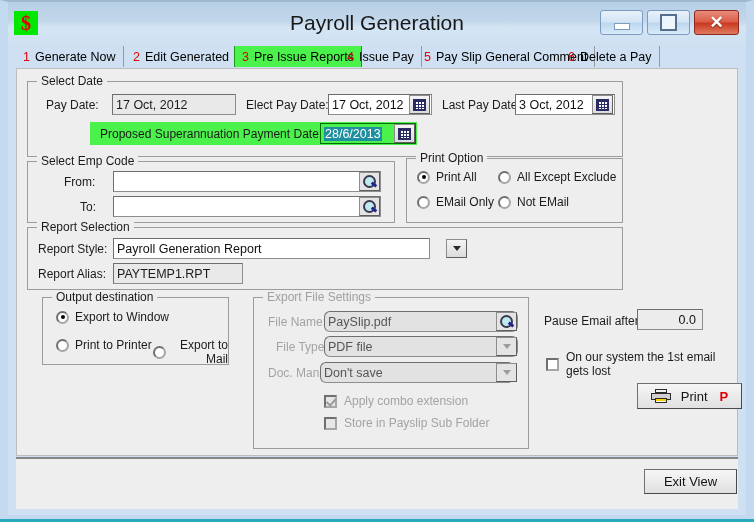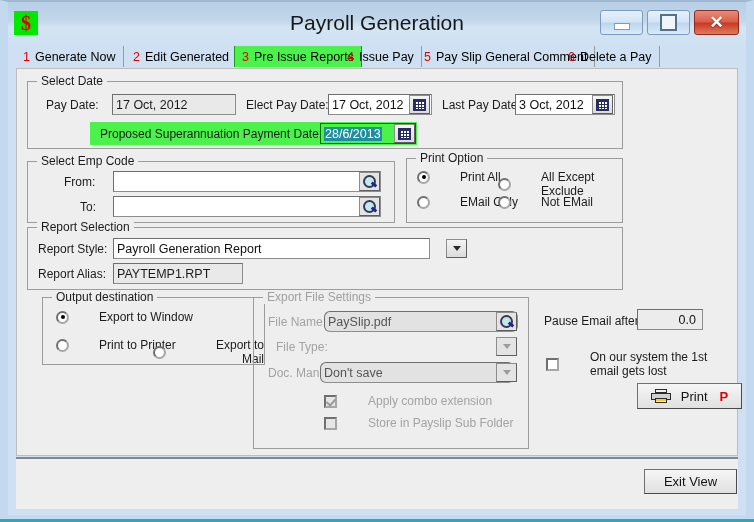--- a/index.html
+++ b/index.html
@@ -195,21 +195,21 @@
     transform: rotate(40deg);
   }
   .arrow-dn {
     width: 0; height: 0;
     border-left: 4px solid transparent;
     border-right: 4px solid transparent;
     border-top: 5px solid #2a2a2a;
   }
   .arrow-dn.dim { border-top-color: #9c9c9c; }
   
-  .radio-row { position: absolute; display: flex; align-items: center; font-size: 12px; color: #1b1b1b; gap: 24px; }
+  .radio-row { position: absolute; display: flex; align-items: center; font-size: 12px; color: #1b1b1b; }
   .radio {
     width: 13px; height: 13px; border-radius: 50%;
     background: #fff;
     border: 2px solid #a6a6a6;
     border-top-color: #6f6f6f; border-left-color: #6f6f6f;
     box-sizing: border-box;
     margin-right: 6px;
     position: relative; flex: none;
   }
   .radio.on::after {
@@ -298,21 +298,21 @@
       <span>Pay Slip General Comment</span>
     </div>
     <div class="tab" style="left:545px;">
       <span class="num">6</span>
       <span>Delete a Pay</span>
     </div>
   </div>
 
   <div class="panel">
 
-    <div class="group" style="left:10px; top:12px; width:596px; height:68px;">
+    <div class="group" style="left:10px; top:12px; width:596px; height:76px;">
       <div class="glabel">Select Date</div>
 
       <div class="fld-label" style="left:18px; top:16px;">Pay Date:</div>
       <div class="tbox ro" style="left:84px; top:12px; width:124px; height:21px;">17 Oct, 2012</div>
 
       <div class="fld-label" style="left:218px; top:16px;">Elect Pay Date:</div>
       <div class="tbox" style="left:300px; top:12px; width:104px; height:21px;">17 Oct, 2012</div>
       <div class="btn-sq" style="left:381px; top:13px; width:21px; height:19px;">
             <div class="cal-ico"></div>
           </div>
@@ -373,21 +373,21 @@
       <div class="fld-label" style="left:10px; top:14px;">Report Style:</div>
       <div class="tbox" style="left:85px; top:10px; width:317px; height:21px;">Payroll Generation Report</div>
       <div class="btn-sq" style="left:418px; top:11px; width:21px; height:19px;">
             <div class="arrow-dn"></div>
           </div>
 
       <div class="fld-label" style="left:10px; top:39px;">Report Alias:</div>
       <div class="tbox ro" style="left:85px; top:35px; width:130px; height:21px;">PAYTEMP1.RPT</div>
     </div>
 
-    <div class="group" style="left:25px; top:228px; width:223px; height:68px;text-align:right;">
+    <div class="group" style="left:25px; top:228px; width:187px; height:68px;text-align:right;">
       <div class="glabel">Output destination</div>
       <div class="radio-row" style="left:13px; top:12px;">
         <span class="radio on"></span>
         <span>Export to Window</span>
       </div>
       <div class="radio-row" style="left:13px; top:40px;">
         <span class="radio"></span>
         <span>Print to Printer</span>
       </div>
       <div class="radio-row" style="left:110px; top:40px;">
@@ -399,20 +399,21 @@
     <div class="group disabled" style="left:236px; top:228px; width:276px; height:152px;">
       <div class="glabel">Export  File Settings</div>
 
       <div class="fld-label dim" style="left:14px; top:17px;">File Name:</div>
       <div class="tbox dis" style="left:70px; top:13px; width:194px; height:21px;">PaySlip.pdf</div>
       <div class="btn-sq flat" style="left:242px; top:14px; width:21px; height:19px;">
             <div class="mag"></div>
           </div>
 
       <div class="fld-label dim" style="left:22px; top:42px;">File Type:</div>
+      <div class="tbox dis" style="left:70px; top:38px; width:194px; height:21px;">PDF file</div>
       <div class="btn-sq flat" style="left:242px; top:39px; width:21px; height:19px;">
             <div class="arrow-dn dim"></div>
           </div>
 
       <div class="fld-label dim" style="left:14px; top:68px;">Doc. Man.</div>
       <div class="tbox dis" style="left:66px; top:64px; width:194px; height:21px;">Don't save</div>
       <div class="btn-sq flat" style="left:242px; top:65px; width:21px; height:19px;">
             <div class="arrow-dn dim"></div>
           </div>
 

